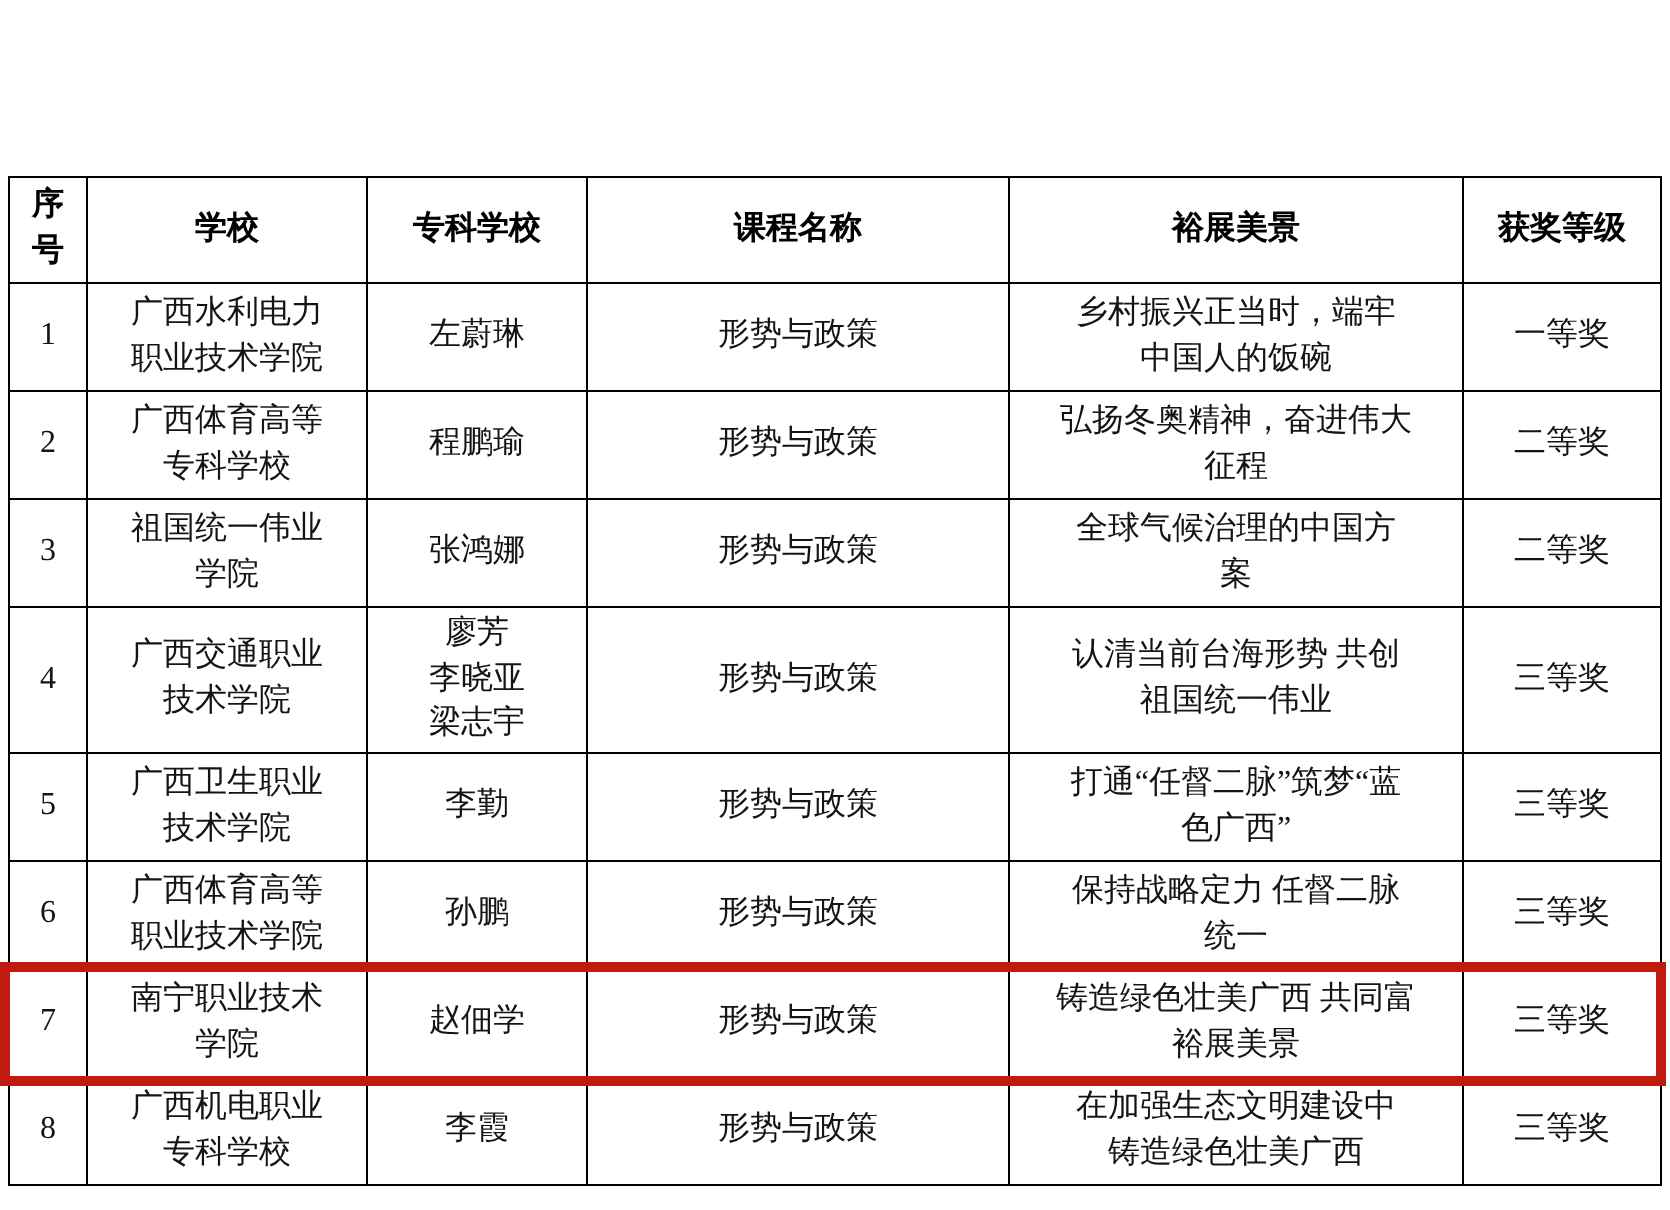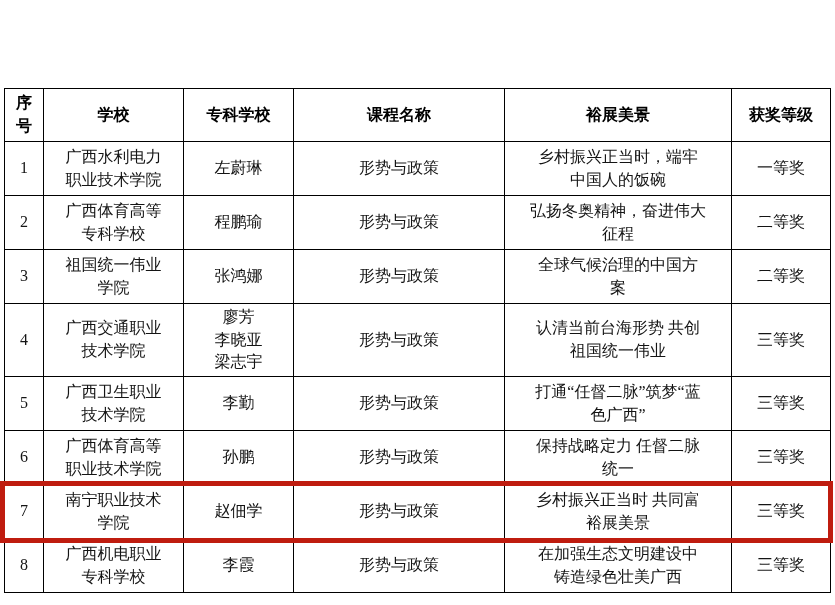--- a/index.html
+++ b/index.html
@@ -157,21 +157,21 @@
     <td>保持战略定力 任督二脉
 统一</td>
     <td>三等奖</td>
   </tr>
         <tr>
     <td>7</td>
     <td>南宁职业技术
 学院</td>
     <td>赵佃学</td>
     <td>形势与政策</td>
-    <td>乡村振兴正当时 共同富
+    <td>铸造绿色壮美广西 共同富
 裕展美景</td>
     <td>三等奖</td>
   </tr>
         <tr>
     <td>8</td>
     <td>广西机电职业
 专科学校</td>
     <td>李霞</td>
     <td>形势与政策</td>
     <td>在加强生态文明建设中

